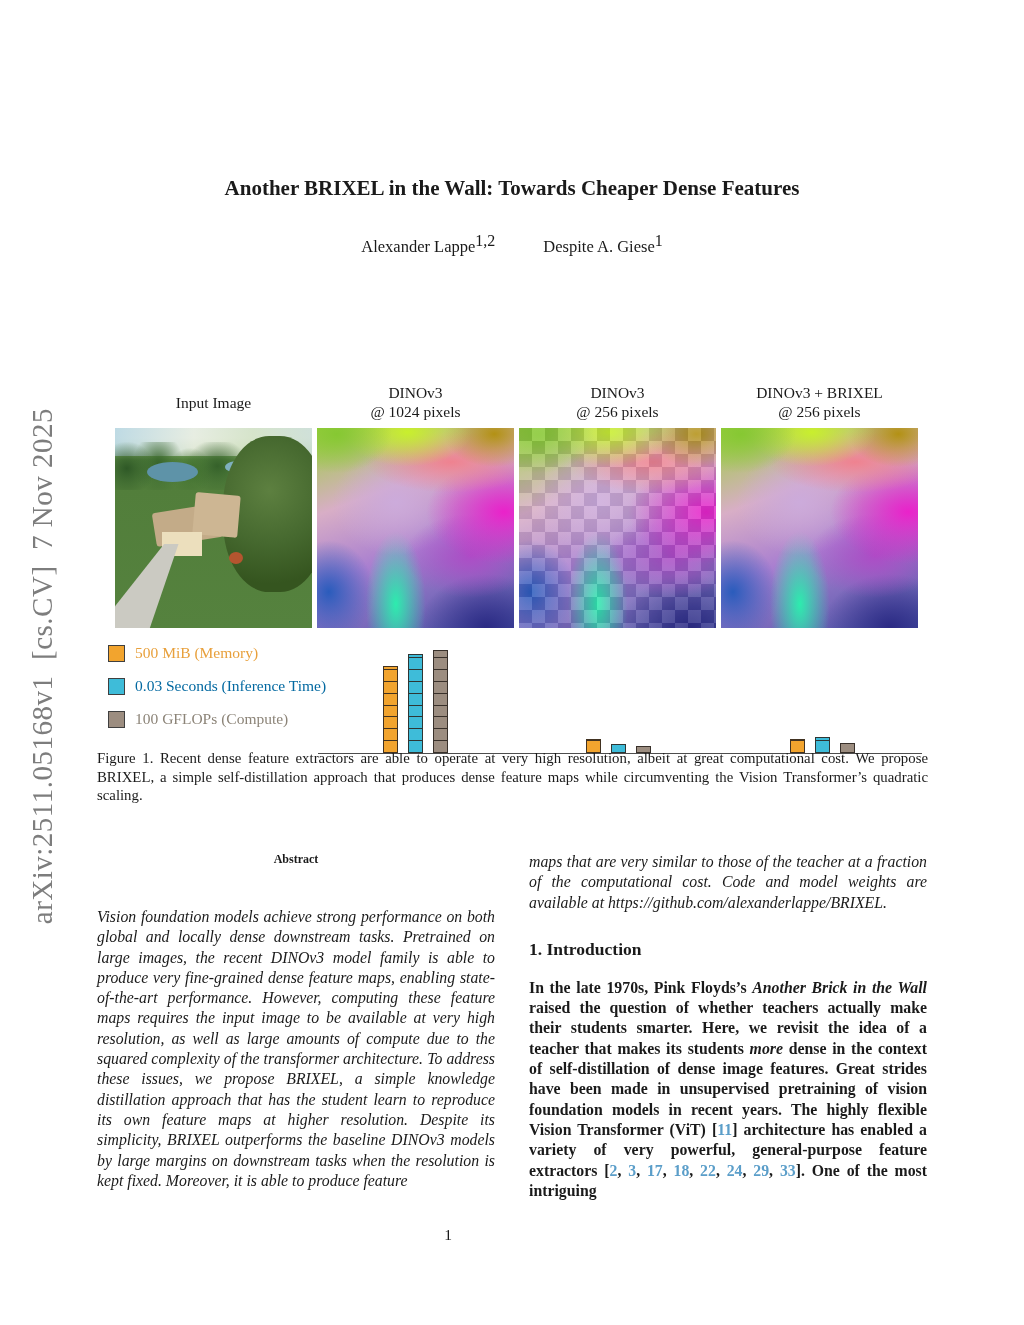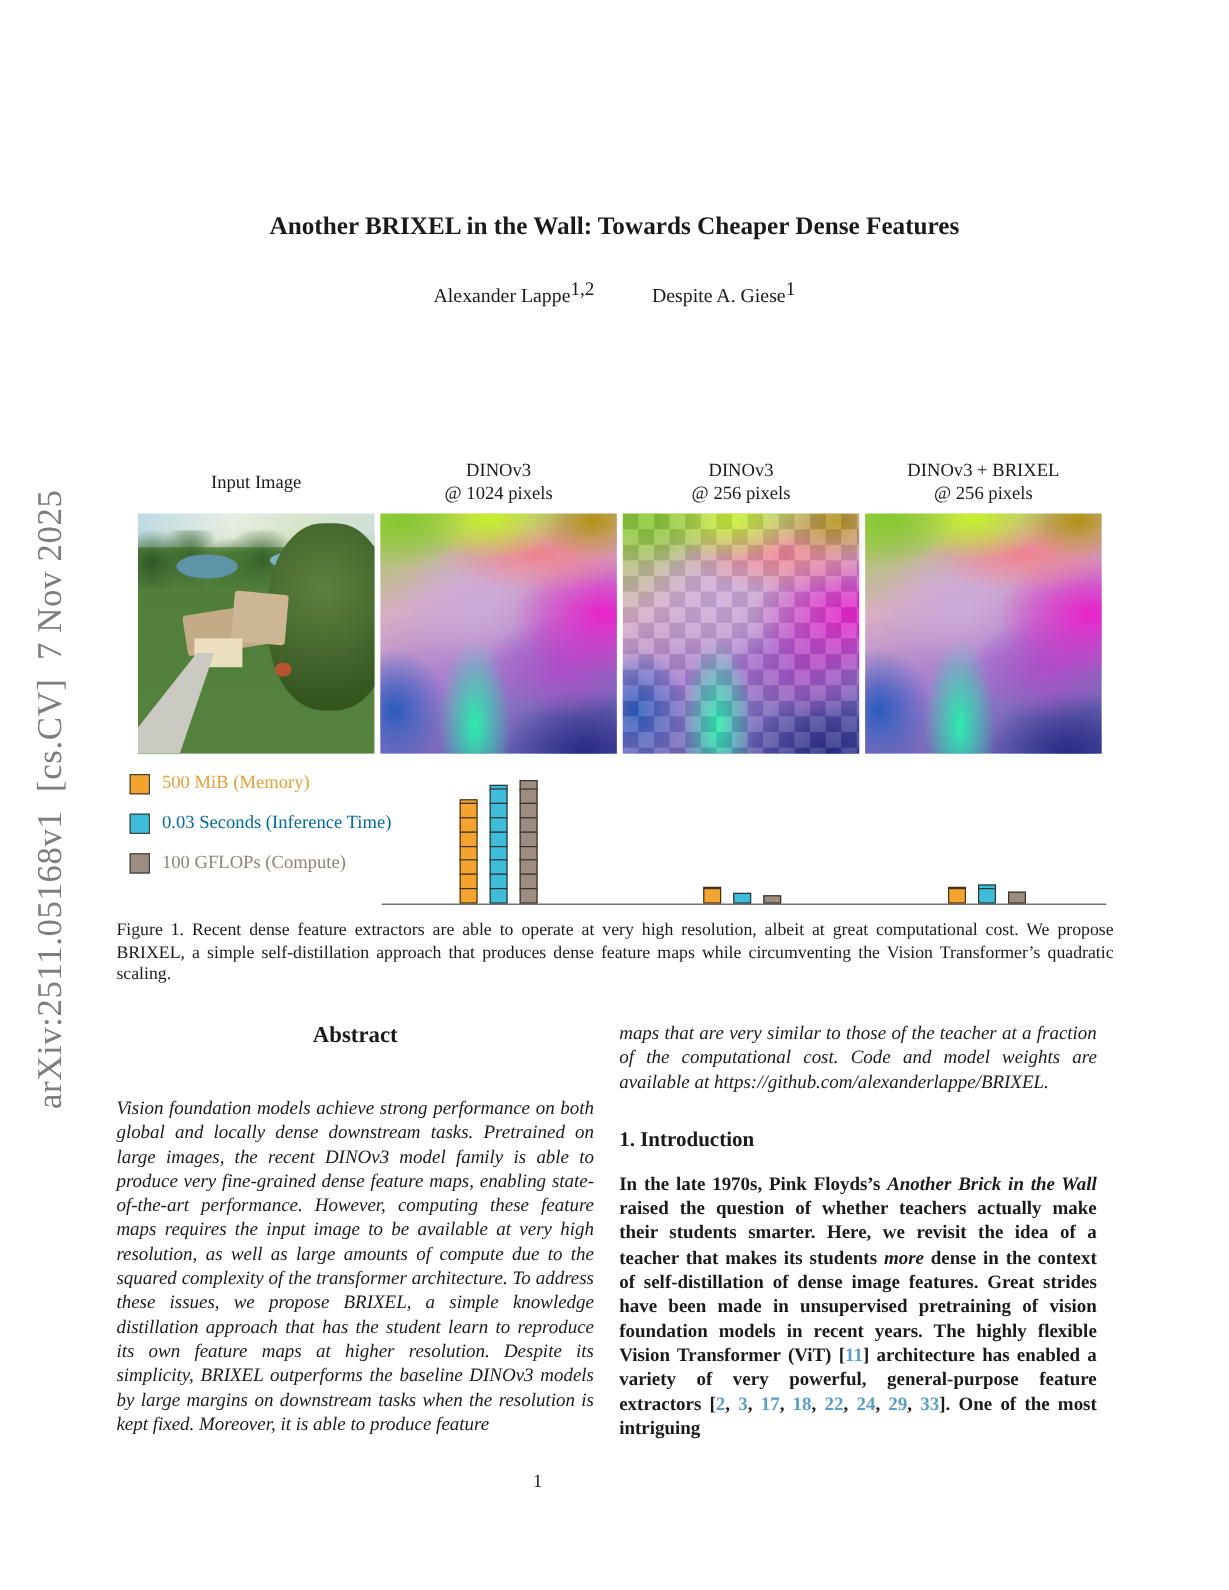--- a/index.html
+++ b/index.html
@@ -73,28 +73,28 @@
   .legend .item{display:flex;align-items:center;height:18px;margin-bottom:15px;}
   .legend .swatch{width:17px;height:17px;border:1.5px solid #3f3f3f;box-sizing:border-box;margin-right:10px;}
   .legend .legend-label{font-size:15.5px;}
 
   
   .chart{position:absolute;left:318px;top:630px;width:604px;height:123px;
      border-bottom:1.5px solid #4d4d4d;box-sizing:content-box;}
   .bar{position:absolute;bottom:0;width:15px;display:flex;flex-direction:column-reverse;}
   .brick{box-sizing:border-box;border:1.2px solid rgba(45,38,32,0.9);width:100%;margin-top:-1.2px;}
 
-  .caption{position:absolute;left:97px;top:766px;width:831px;font-size:14.8px;
+  .caption{position:absolute;left:97px;top:749px;width:831px;font-size:14.8px;
      line-height:18.6px;text-align:justify;margin:0;}
 
   
   .col{position:absolute;top:852px;width:398px;}
   .col-left{left:97px;}
-  .col-right{left:516px;}
-  .abstract-h{font-size:19px;font-weight:bold;text-align:center;margin:0 0 40px 0;}
+  .col-right{left:529px;}
+  .abstract-h{font-size:12px;font-weight:bold;text-align:center;margin:0 0 40px 0;}
   .abs-body{font-style:italic;font-size:15.8px;line-height:20.3px;text-align:justify;margin:0;}
   .intro-h{font-size:17.5px;font-weight:bold;margin:26px 0 18px 0;}
   .body-par{font-size:15.8px;line-height:20.3px;text-align:justify;margin:0;font-weight:bold;}
   .seg-italic{font-style:italic;}
   .seg-cite{color:#5b9ec9;}
 
   .pageno{position:absolute;left:438px;top:1226px;width:20px;text-align:center;font-size:15.5px;}
 </style>
 </head>
 <body>

